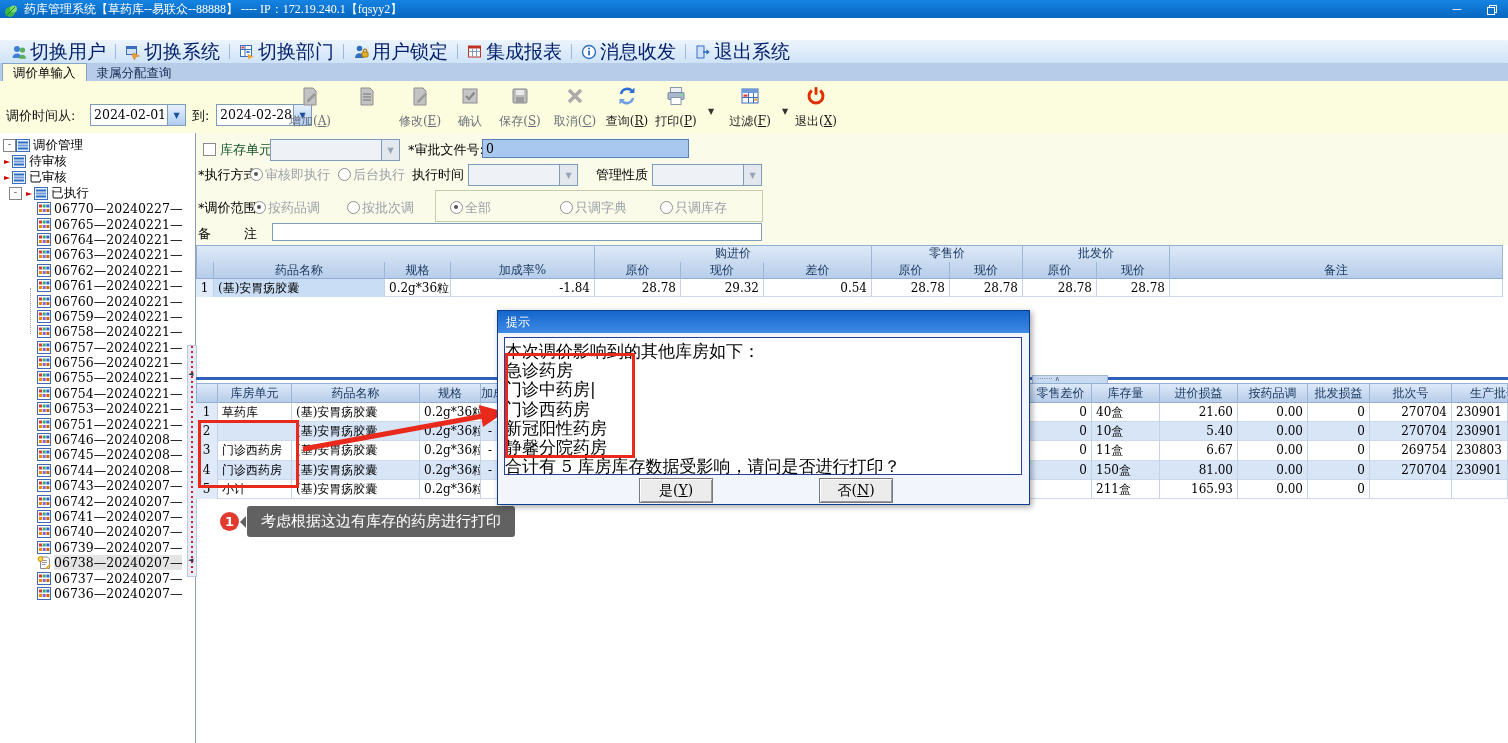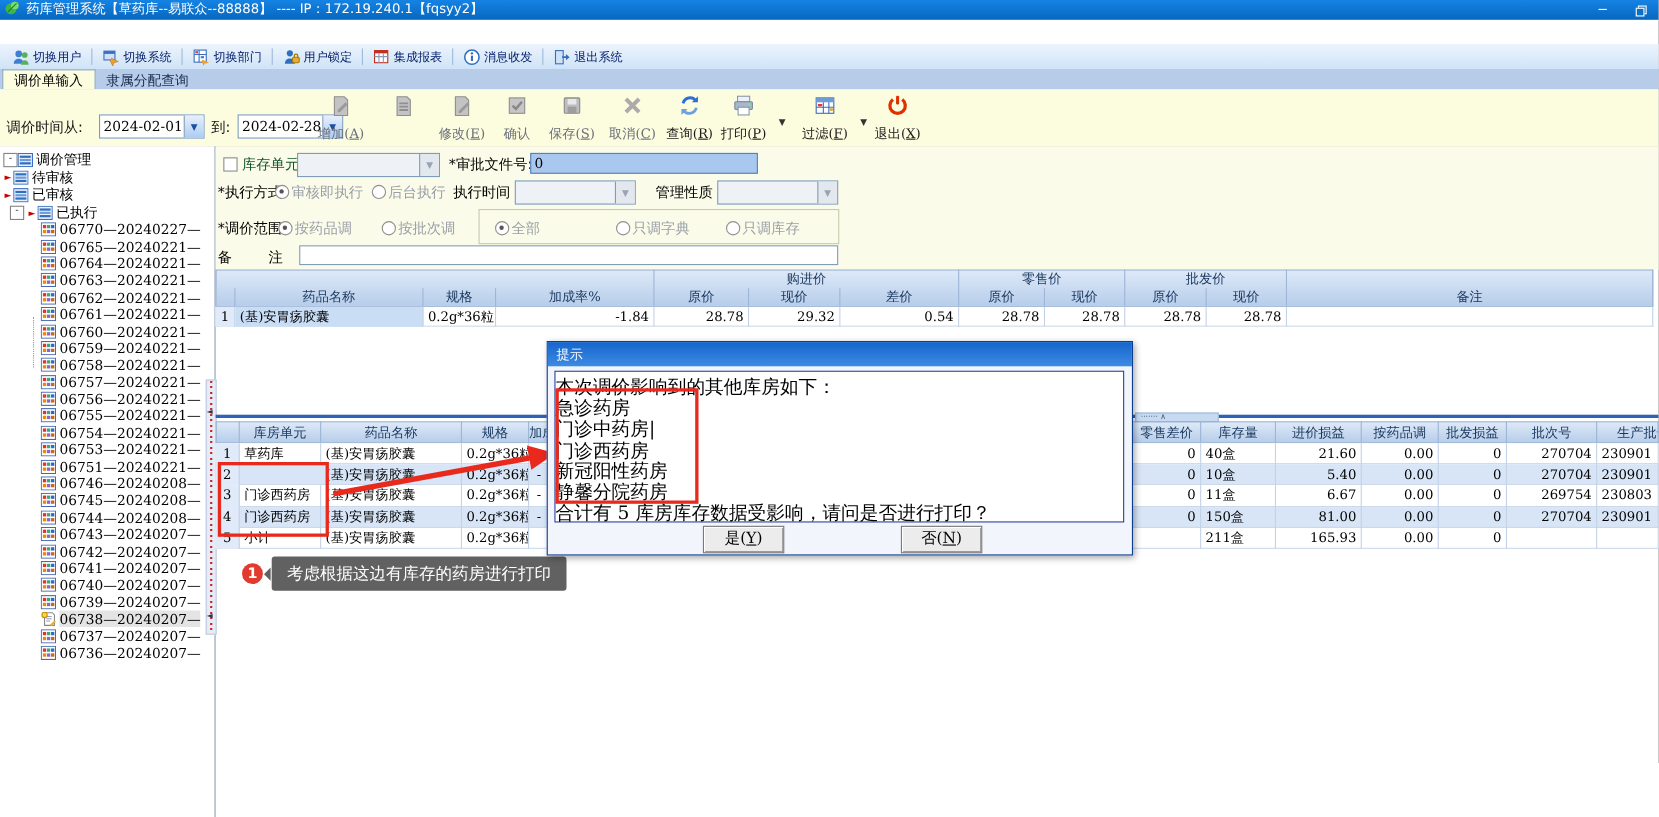--- a/index.html
+++ b/index.html
@@ -2,42 +2,42 @@
 <html><head>
 <meta charset="utf-8">
 <style>
   html,body{margin:0;padding:0;background:#666;}
   .app{position:relative;width:1508px;height:743px;overflow:hidden;background:#fff;
        font-family:"DejaVu Sans","Liberation Sans",sans-serif;cursor:default;}
   .serif{font-family:"DejaVu Serif","Liberation Serif",serif;}
 
   
   .titlebar{position:absolute;left:0;top:0;width:1508px;height:18px;
-    background:linear-gradient(#1583e3,#0667bf);display:flex;align-items:flex-start;}
+    background:linear-gradient(#1583e3,#0667bf);display:flex;align-items:flex-end;font-family:Liberation Serif, serif;}
   .title-text{color:#fff;font-size:12px;margin-left:6px;white-space:nowrap;}
   .app-logo{width:14px;height:14px;margin-left:4px;}
   .win-btn{position:absolute;top:2px;width:22px;height:14px;display:flex;align-items:center;justify-content:center;color:#fff;}
   .btn-min{right:40px;font-size:12px;}
   .btn-restore{right:6px;}
   .restore-glyph{position:relative;width:9px;height:9px;}
   .restore-glyph i{position:absolute;border:1px solid #fff;width:6px;height:6px;display:block;}
   .restore-glyph i:nth-child(1){left:2px;top:0;}
   .restore-glyph i:nth-child(2){left:0;top:2px;background:#0b6fc7;}
 
   
   .menubar{position:absolute;left:0;top:18px;width:1508px;height:22px;
     background:linear-gradient(#e0edfc,#bdd7f3);border-bottom:1px solid #9ec0e4;
     display:flex;align-items:center;}
   .menu-item{padding:0 13px;font-size:13px;font-weight:bold;color:#061a60;line-height:21px;}
 
   
   .quickbar{position:absolute;left:0;top:40px;width:1508px;height:23px;
     background:linear-gradient(#ecf4fd,#cfe3f7);border-bottom:1px solid #a3c0de;
     display:flex;align-items:center;padding-left:4px;}
-  .qb-item{display:flex;align-items:center;gap:3px;padding:0 7px;font-size:11px;color:#05206b;height:21px;}
+  .qb-item{display:flex;align-items:center;gap:3px;padding:0 7px;font-size:19px;color:#05206b;height:21px;}
   .qb-sep{width:1px;height:15px;background:#9fb9d6;margin:0 2px;}
 
   
   .tabstrip{position:absolute;left:0;top:63px;width:1508px;height:18px;background:#b6cce9;
     display:flex;align-items:flex-end;padding-left:2px;border-bottom:1px solid #8aa6c8;}
   .tab{height:17px;line-height:17px;padding:0 10px;font-size:12.5px;color:#1a2c50;}
   .tab.active{background:#fcfcdf;border:1px solid #87a5c6;border-bottom:none;color:#000;}
 
   
   .filterbar{position:absolute;left:0;top:81px;width:1508px;height:52px;background:#fcfcdf;

